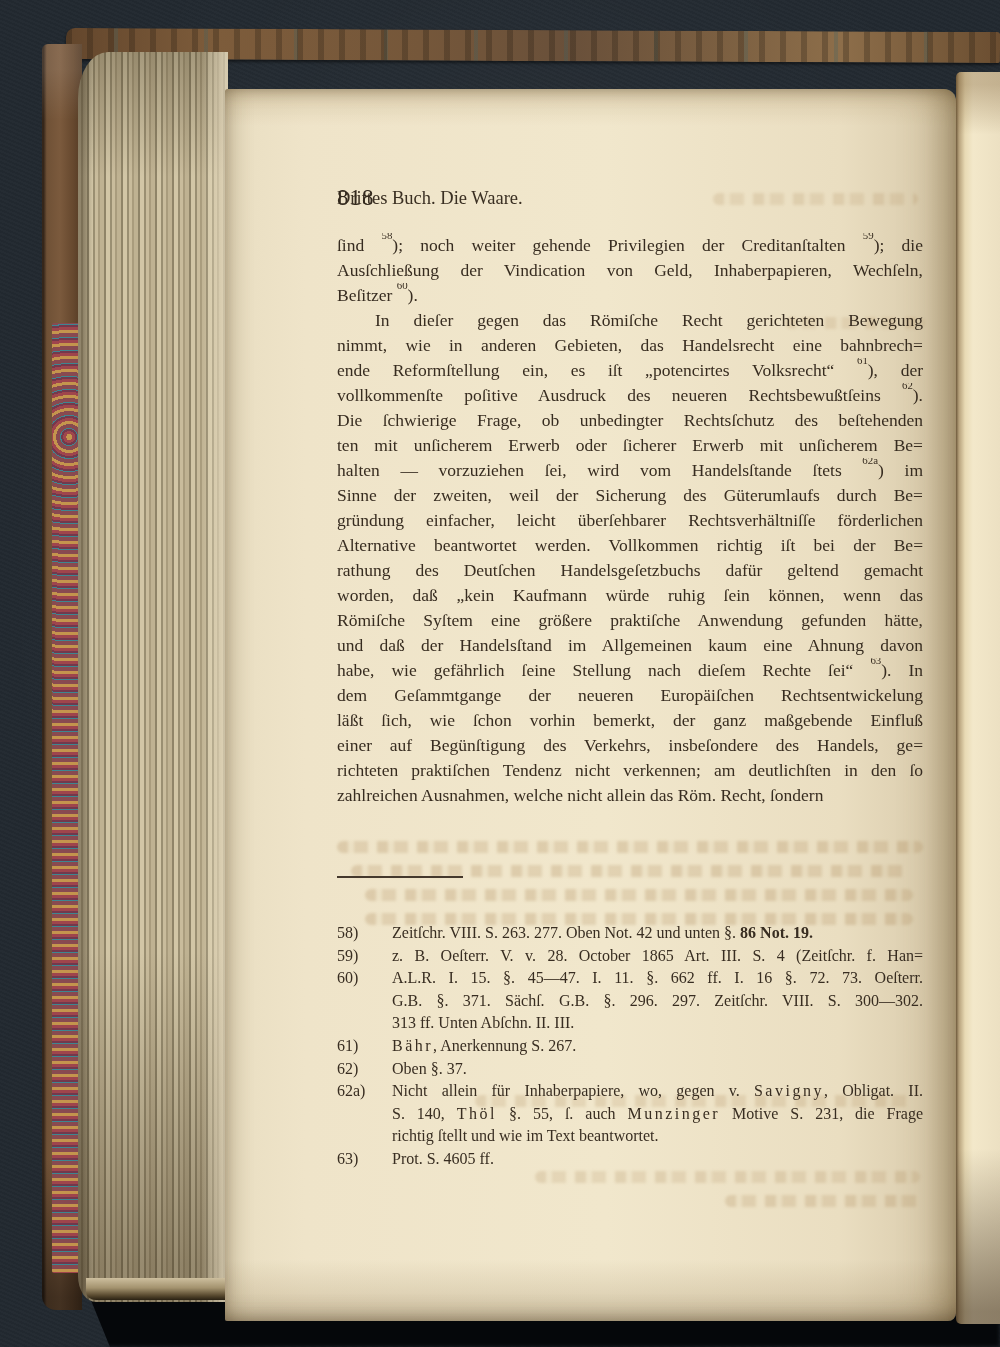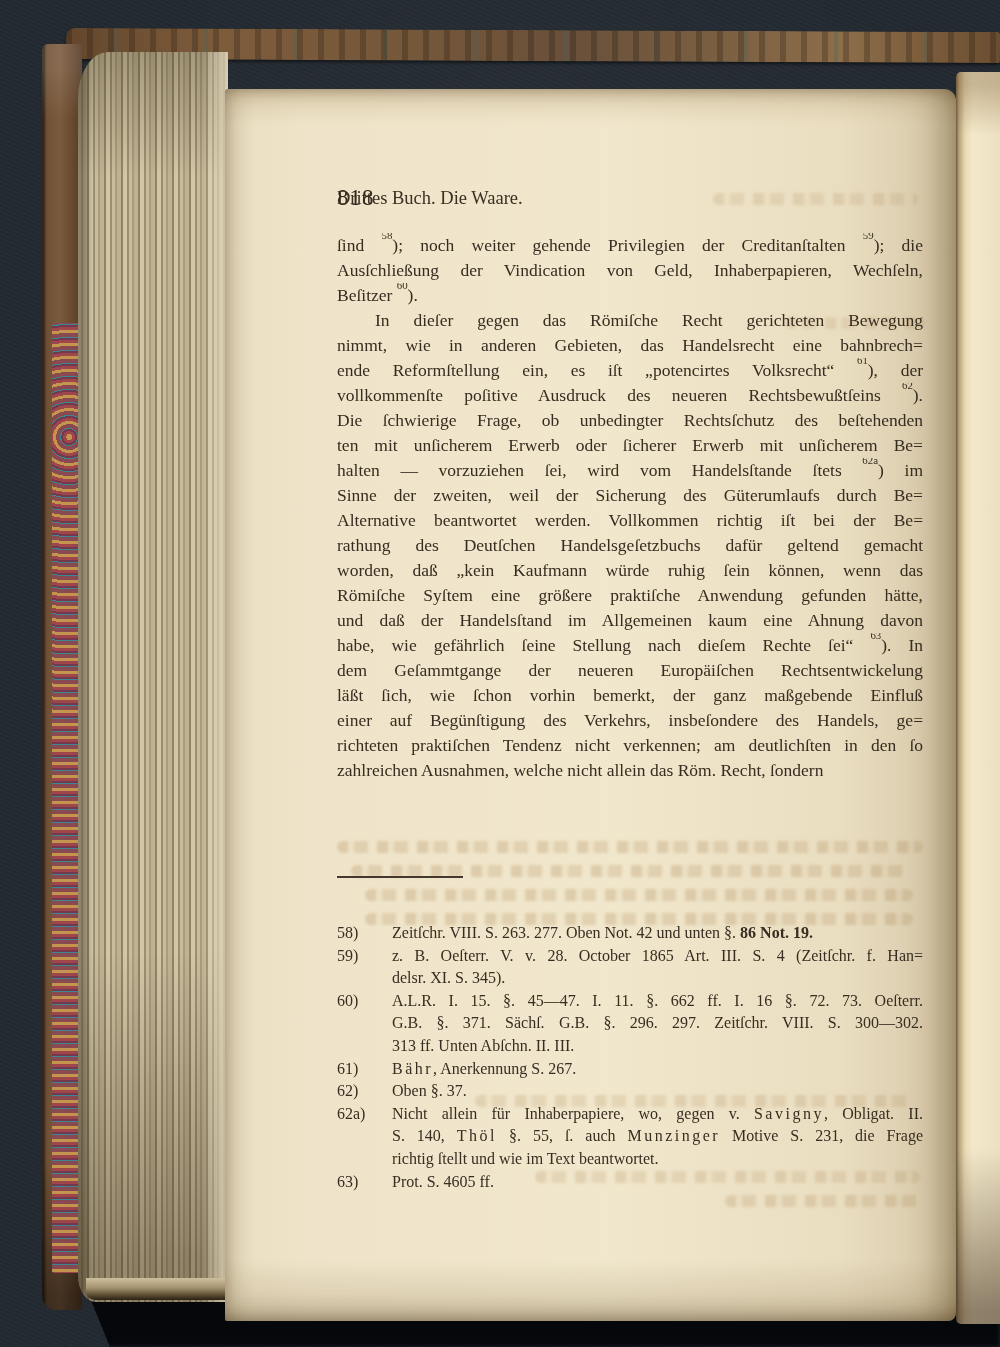--- a/index.html
+++ b/index.html
@@ -129,39 +129,39 @@
         <div class="line">Ausſchließung der Vindication von Geld, Inhaberpapieren, Wechſeln,</div>
         <div class="line last">Beſitzer <sup>60</sup>).</div>
         <div class="line indent">In dieſer gegen das Römiſche Recht gerichteten Bewegung</div>
         <div class="line">nimmt, wie in anderen Gebieten, das Handelsrecht eine bahnbrech=</div>
         <div class="line">ende Reformſtellung ein, es iſt „potencirtes Volksrecht“ <sup>61</sup>), der</div>
         <div class="line">vollkommenſte poſitive Ausdruck des neueren Rechtsbewußtſeins <sup>62</sup>).</div>
         <div class="line">Die ſchwierige Frage, ob unbedingter Rechtsſchutz des beſtehenden</div>
         <div class="line">ten mit unſicherem Erwerb oder ſicherer Erwerb mit unſicherem Be=</div>
         <div class="line">halten — vorzuziehen ſei, wird vom Handelsſtande ſtets <sup>62a</sup>) im</div>
         <div class="line">Sinne der zweiten, weil der Sicherung des Güterumlaufs durch Be=</div>
+        <div class="line">gründung einfacher, leicht überſehbarer Rechtsverhältniſſe förderlichen</div>
         <div class="line">Alternative beantwortet werden. Vollkommen richtig iſt bei der Be=</div>
         <div class="line">rathung des Deutſchen Handelsgeſetzbuchs dafür geltend gemacht</div>
         <div class="line">worden, daß „kein Kaufmann würde ruhig ſein können, wenn das</div>
         <div class="line">Römiſche Syſtem eine größere praktiſche Anwendung gefunden hätte,</div>
         <div class="line">und daß der Handelsſtand im Allgemeinen kaum eine Ahnung davon</div>
         <div class="line">habe, wie gefährlich ſeine Stellung nach dieſem Rechte ſei“ <sup>63</sup>). In</div>
         <div class="line">dem Geſammtgange der neueren Europäiſchen Rechtsentwickelung</div>
         <div class="line">läßt ſich, wie ſchon vorhin bemerkt, der ganz maßgebende Einfluß</div>
         <div class="line">einer auf Begünſtigung des Verkehrs, insbeſondere des Handels, ge=</div>
         <div class="line">richteten praktiſchen Tendenz nicht verkennen; am deutlichſten in den ſo</div>
         <div class="line last">zahlreichen Ausnahmen, welche nicht allein das Röm. Recht, ſondern</div>
       </div>
 
     <div class="fn-rule"></div>
 
     <div class="footnotes" id="footnotes">
         <div class="fnline last"><span class="fn-num">58)</span>Zeitſchr. VIII. S. 263. 277. Oben Not. 42 und unten §. <b>86 Not. 19.</b></div>
         <div class="fnline"><span class="fn-num">59)</span>z. B. Oeſterr. V. v. 28. October 1865 Art. III. S. 4 (Zeitſchr. f. Han=</div>
-        <div class="fnline last">delsr. XI. S. 345).</div>
         <div class="fnline"><span class="fn-num">60)</span>A.L.R. I. 15. §. 45—47. I. 11. §. 662 ff. I. 16 §. 72. 73. Oeſterr.</div>
         <div class="fnline">G.B. §. 371. Sächſ. G.B. §. 296. 297. Zeitſchr. VIII. S. 300—302.</div>
         <div class="fnline last">313 ff. Unten Abſchn. II. III.</div>
         <div class="fnline last"><span class="fn-num">61)</span><span class="ls">Bähr</span>, Anerkennung S. 267.</div>
         <div class="fnline last"><span class="fn-num">62)</span>Oben §. 37.</div>
         <div class="fnline"><span class="fn-num">62a)</span>Nicht allein für Inhaberpapiere, wo, gegen v. <span class="ls">Savigny</span>, Obligat. II.</div>
         <div class="fnline">S. 140, <span class="ls">Thöl</span> §. 55, ſ. auch <span class="ls">Munzinger</span> Motive S. 231, die Frage</div>
         <div class="fnline last">richtig ſtellt und wie im Text beantwortet.</div>
         <div class="fnline last"><span class="fn-num">63)</span>Prot. S. 4605 ff.</div>
       </div>

